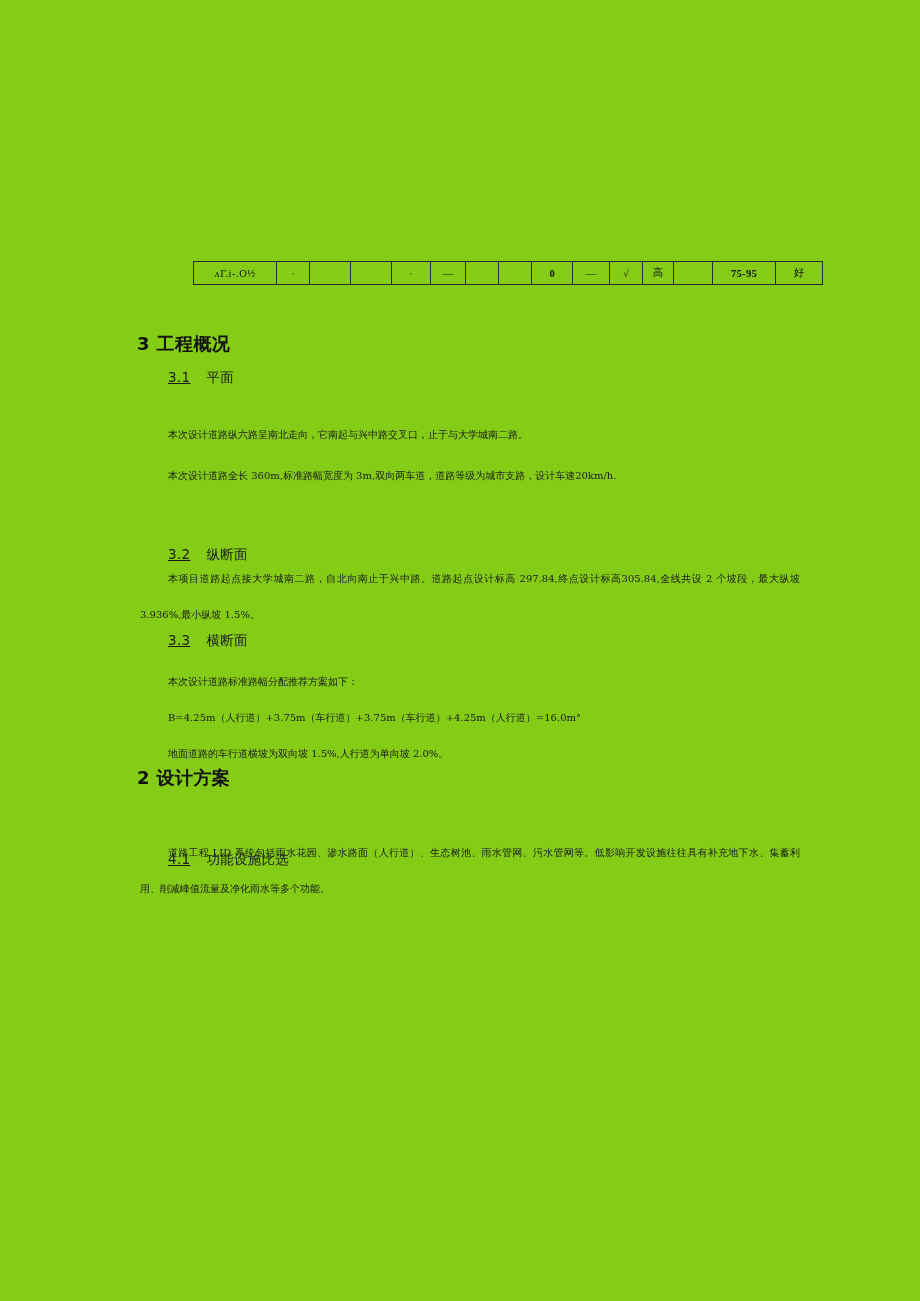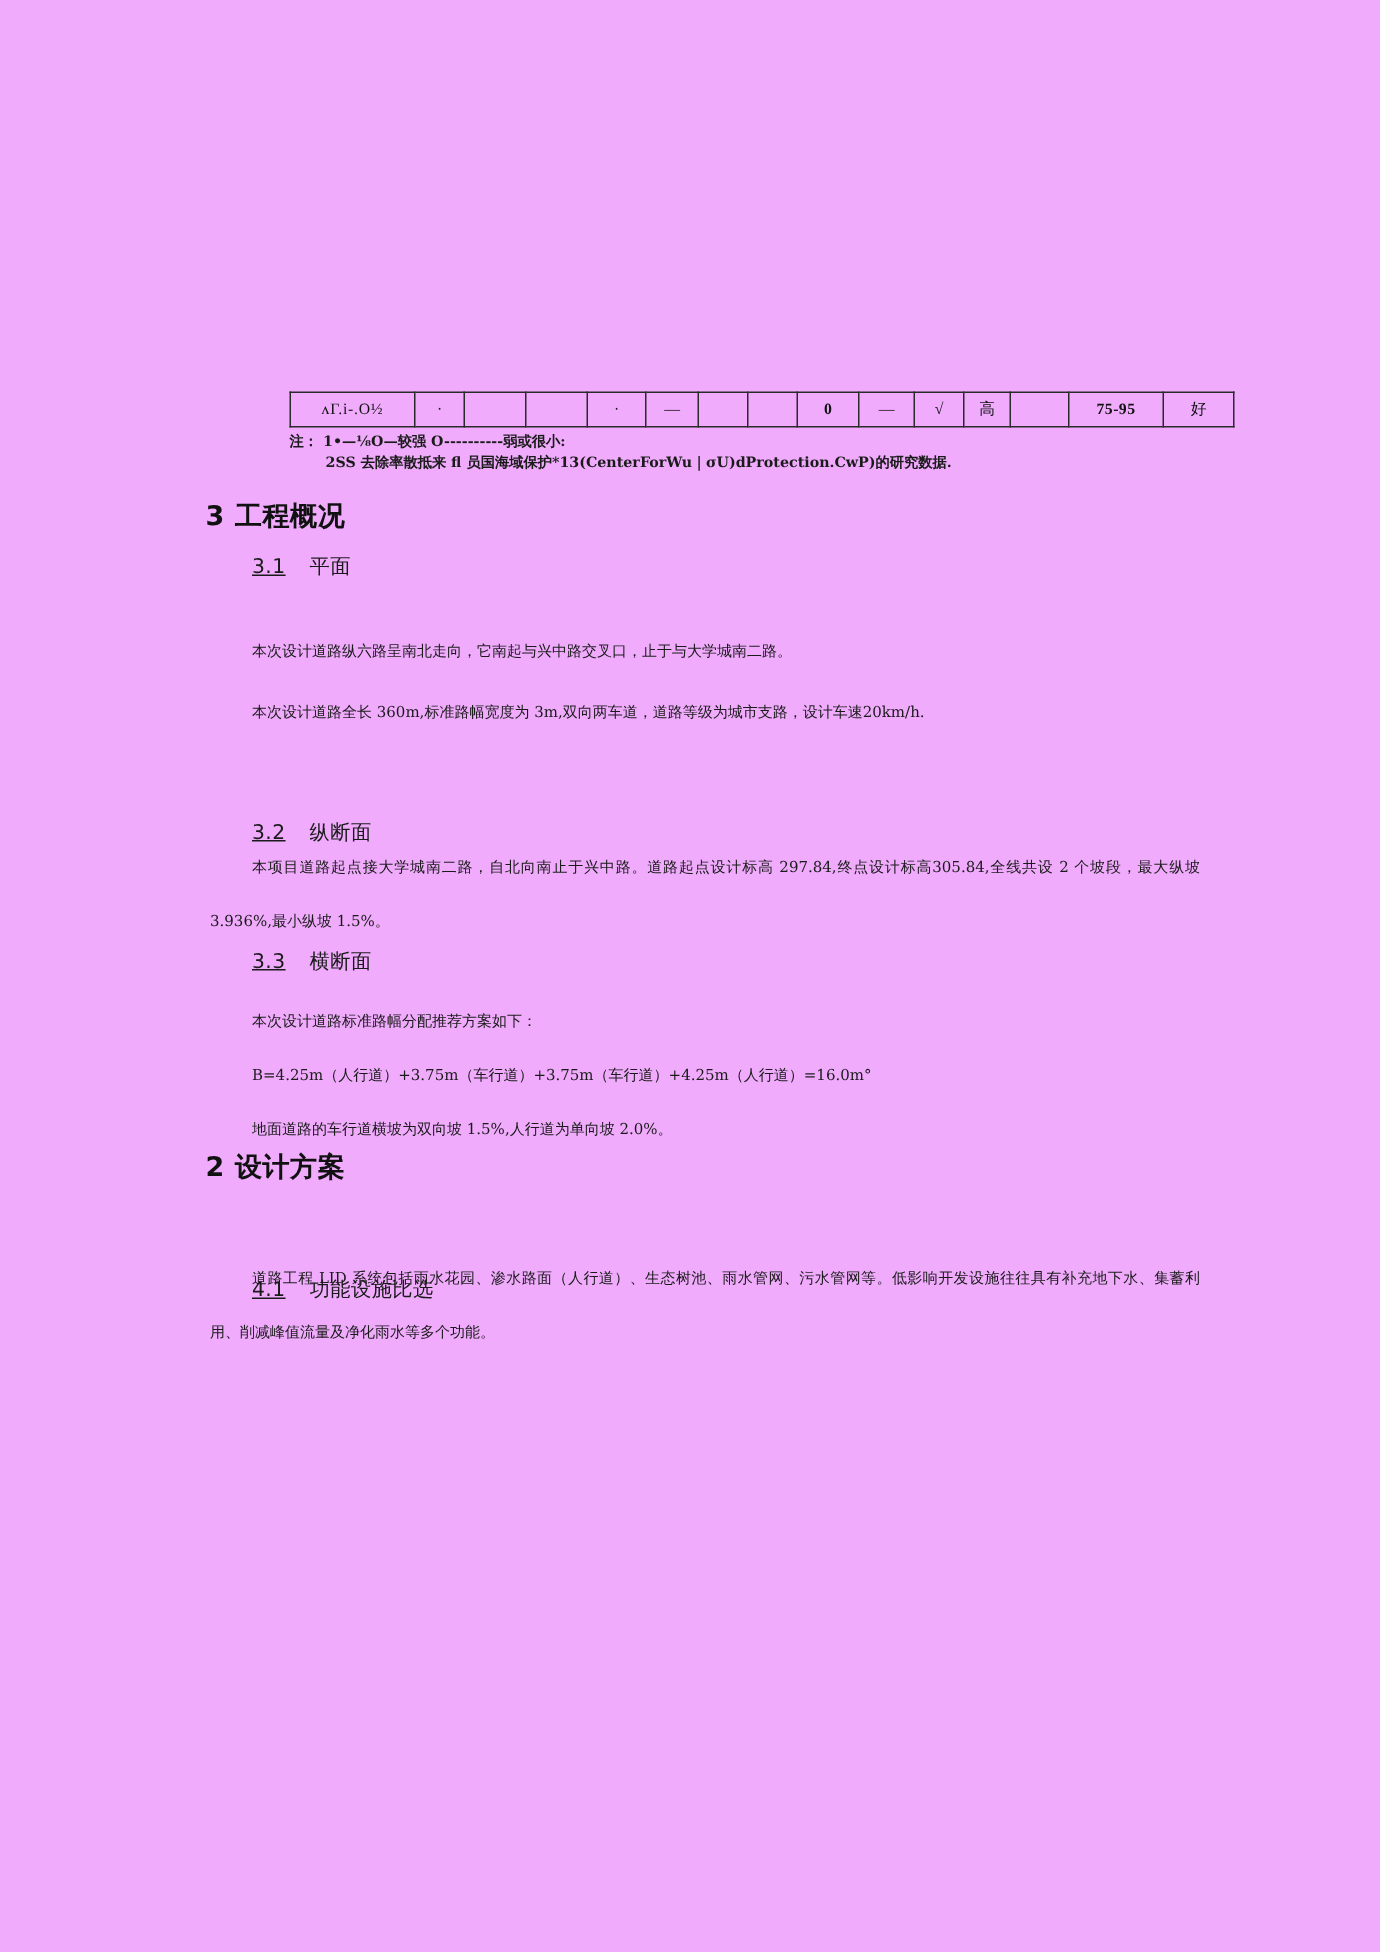--- a/index.html
+++ b/index.html
@@ -9,21 +9,21 @@
   }
   body {
     font-family: "Liberation Serif", "DejaVu Serif", serif;
     color: #1a1a1a;
   }
   .page {
     position: relative;
     width: 920px;
     height: 1301px;
     margin: 0 auto;
-    background: #f0abfc;
+    background: #84cc16;
     overflow: hidden;
   }
 
   
   .table-wrap {
     position: absolute;
     left: 193px;
     top: 261px;
     width: 543px;
   }
@@ -125,24 +125,20 @@
           <td class="c-tick" style="width:30px">√</td>
           <td class="c-cjk" style="width:28px">高</td>
           <td style="width:36px"></td>
           <td class="c-num" style="width:60px">75-95</td>
           <td class="c-good" style="width:44px">好</td>
         </tr>
       </tbody>
     </table>
   </div>
 
-  <div class="notes">
-    <div class="note-line n1">注： 1•—⅛O—较强 O----------弱或很小:</div>
-    <div class="note-line n2">2SS 去除率散抵来 fl 员国海域保护*13(CenterForWu｜σU)dProtection.CwP)的研究数据.</div>
-  </div>
 
   <div class="h1" style="top:332px;">3 工程概况</div>
 
   <div class="h2" style="top:369px;">
     <span class="num">3.1</span><span>平面</span>
   </div>
 
   <div class="para indent" style="top:417px;">本次设计道路纵六路呈南北走向，它南起与兴中路交叉口，止于与大学城南二路。</div>
   <div class="para indent" style="top:458px;">本次设计道路全长 360m,标准路幅宽度为 3m,双向两车道，道路等级为城市支路，设计车速20km/h.</div>
 

